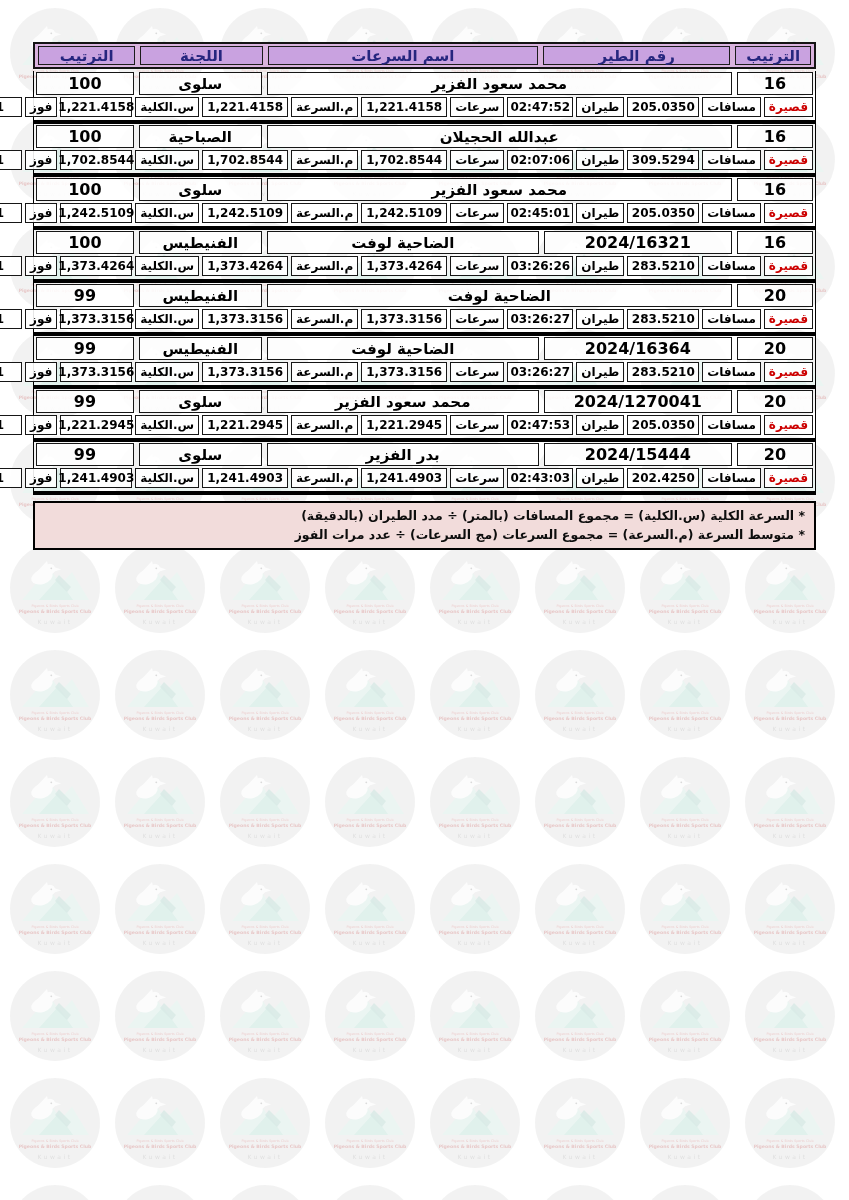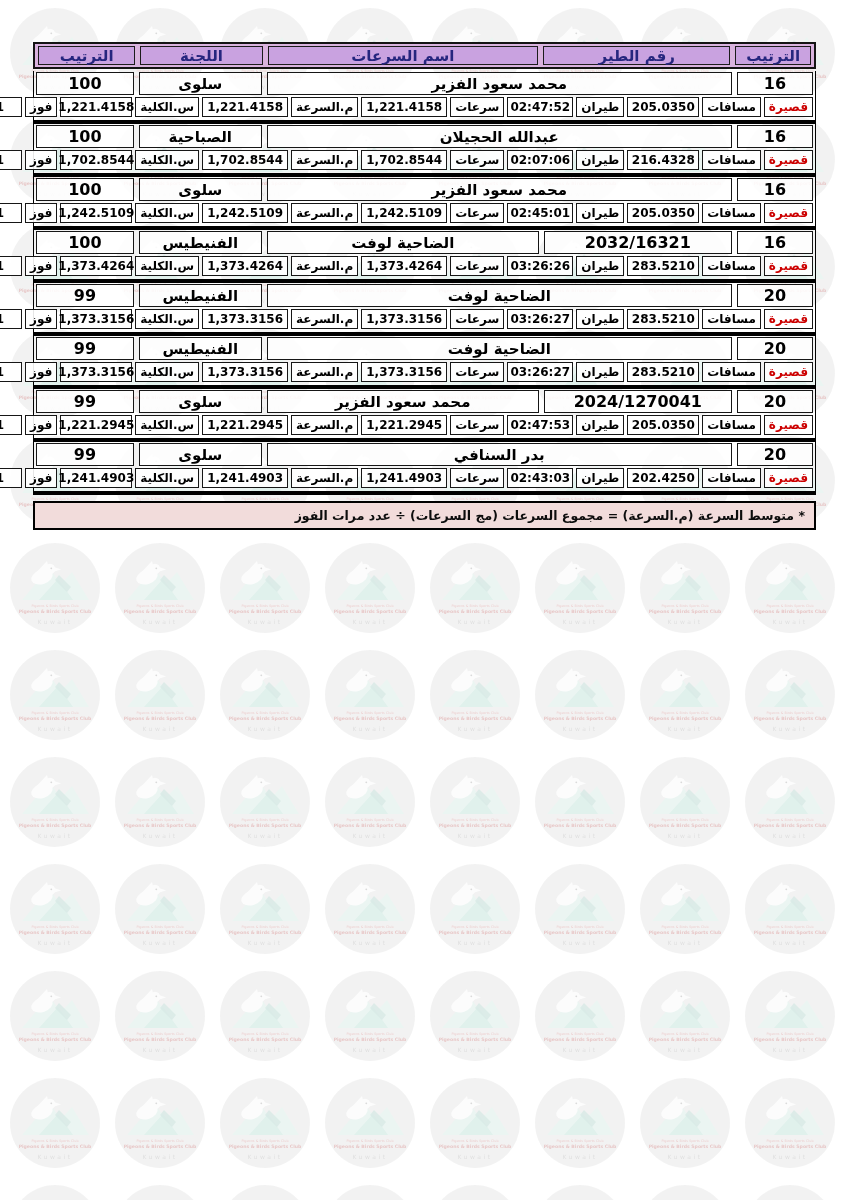--- a/index.html
+++ b/index.html
@@ -1463,21 +1463,21 @@
   <div class="record-group">
     <div class="main-row">
       <div class="mcell num w-rank">16</div>
       <div class="mcell w-name">عبدالله الحجيلان</div>
       <div class="mcell w-committee">الصباحية</div>
       <div class="mcell num w-points">100</div>
     </div>
     <div class="detail-row">
       <div class="dcell red">قصيرة</div>
       <div class="dcell">مسافات</div>
-      <div class="dcell val v-dist">216.4328</div>
+      <div class="dcell val v-dist">309.5294</div>
       <div class="dcell">طيران</div>
       <div class="dcell val v-time">02:07:06</div>
       <div class="dcell">سرعات</div>
       <div class="dcell val v-speed">1,702.8544</div>
       <div class="dcell">م.السرعة</div>
       <div class="dcell val v-avg">1,702.8544</div>
       <div class="dcell">س.الكلية</div>
       <div class="dcell val v-total">1,702.8544</div>
       <div class="dcell">فوز</div>
       <div class="dcell val v-wins">1</div>
@@ -1504,21 +1504,21 @@
       <div class="dcell">س.الكلية</div>
       <div class="dcell val v-total">1,242.5109</div>
       <div class="dcell">فوز</div>
       <div class="dcell val v-wins">1</div>
     </div>
   </div>
 
   <div class="record-group">
     <div class="main-row">
       <div class="mcell num w-rank">16</div>
-      <div class="mcell num w-bird">2032/16321</div>
+      <div class="mcell num w-bird">2024/16321</div>
       <div class="mcell w-name">الضاحية لوفت</div>
       <div class="mcell w-committee">الفنيطيس</div>
       <div class="mcell num w-points">100</div>
     </div>
     <div class="detail-row">
       <div class="dcell red">قصيرة</div>
       <div class="dcell">مسافات</div>
       <div class="dcell val v-dist">283.5210</div>
       <div class="dcell">طيران</div>
       <div class="dcell val v-time">03:26:26</div>
@@ -1553,20 +1553,21 @@
       <div class="dcell">س.الكلية</div>
       <div class="dcell val v-total">1,373.3156</div>
       <div class="dcell">فوز</div>
       <div class="dcell val v-wins">1</div>
     </div>
   </div>
 
   <div class="record-group">
     <div class="main-row">
       <div class="mcell num w-rank">20</div>
+      <div class="mcell num w-bird">2024/16364</div>
       <div class="mcell w-name">الضاحية لوفت</div>
       <div class="mcell w-committee">الفنيطيس</div>
       <div class="mcell num w-points">99</div>
     </div>
     <div class="detail-row">
       <div class="dcell red">قصيرة</div>
       <div class="dcell">مسافات</div>
       <div class="dcell val v-dist">283.5210</div>
       <div class="dcell">طيران</div>
       <div class="dcell val v-time">03:26:27</div>
@@ -1602,21 +1603,22 @@
       <div class="dcell">س.الكلية</div>
       <div class="dcell val v-total">1,221.2945</div>
       <div class="dcell">فوز</div>
       <div class="dcell val v-wins">1</div>
     </div>
   </div>
 
   <div class="record-group">
     <div class="main-row">
       <div class="mcell num w-rank">20</div>
-      <div class="mcell w-name">بدر السنافي</div>
+      <div class="mcell num w-bird">2024/15444</div>
+      <div class="mcell w-name">بدر الفزير</div>
       <div class="mcell w-committee">سلوى</div>
       <div class="mcell num w-points">99</div>
     </div>
     <div class="detail-row">
       <div class="dcell red">قصيرة</div>
       <div class="dcell">مسافات</div>
       <div class="dcell val v-dist">202.4250</div>
       <div class="dcell">طيران</div>
       <div class="dcell val v-time">02:43:03</div>
       <div class="dcell">سرعات</div>
@@ -1625,17 +1627,18 @@
       <div class="dcell val v-avg">1,241.4903</div>
       <div class="dcell">س.الكلية</div>
       <div class="dcell val v-total">1,241.4903</div>
       <div class="dcell">فوز</div>
       <div class="dcell val v-wins">1</div>
     </div>
   </div>
 </div>
 
     <div class="notes-box">
+      <div>* السرعة الكلية (س.الكلية) = مجموع المسافات (بالمتر) ÷ مدد الطيران (بالدقيقة)</div>
       <div>* متوسط السرعة (م.السرعة) = مجموع السرعات (مج السرعات) ÷ عدد مرات الفوز</div>
     </div>
   </div>
 
 </div>
 
 </body></html>

